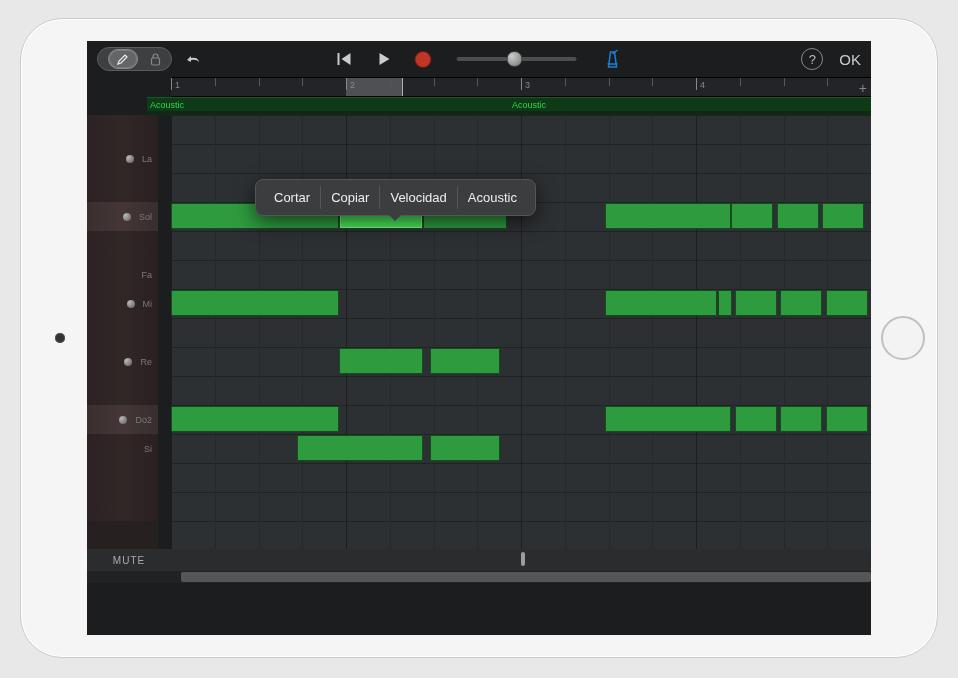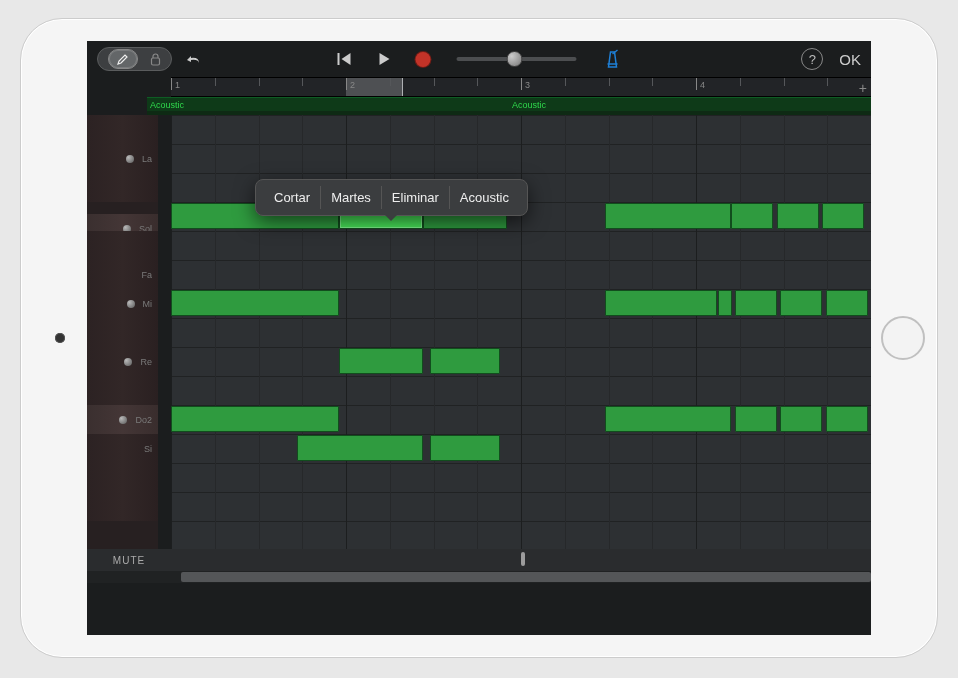--- a/index.html
+++ b/index.html
@@ -286,21 +286,21 @@
             <div class="row-label" style="top: 0px; height: 29px;">
               <span></span>
             </div>
             <div class="row-label" style="top: 29px; height: 29px;">
               <span class="dot"></span>
               <span>La</span>
             </div>
             <div class="row-label" style="top: 58px; height: 29px;">
               <span></span>
             </div>
-            <div class="row-label light-oct" style="top: 87px; height: 29px; margin-top: 12px;">
+            <div class="row-label light-oct" style="top: 87px; height: 29px;">
               <span class="dot"></span>
               <span>Sol</span>
             </div>
             <div class="row-label" style="top: 116px; height: 29px;">
               <span></span>
             </div>
             <div class="row-label" style="top: 145px; height: 29px;">
               <span>Fa</span>
             </div>
             <div class="row-label" style="top: 174px; height: 29px;">
@@ -380,22 +380,22 @@
             <div class="note" style="left: 37%; width: 10%; top: 233px;"></div>
             <div class="note" style="left: 0%; width: 24%; top: 291px;"></div>
             <div class="note" style="left: 62%; width: 18%; top: 291px;"></div>
             <div class="note" style="left: 80.5%; width: 6%; top: 291px;"></div>
             <div class="note" style="left: 87%; width: 6%; top: 291px;"></div>
             <div class="note" style="left: 93.5%; width: 6%; top: 291px;"></div>
             <div class="note" style="left: 18%; width: 18%; top: 320px;"></div>
             <div class="note" style="left: 37%; width: 10%; top: 320px;"></div>
             <div class="contextmenu" style="left: 12%; top: 63.8px;">
               <span class="mi">Cortar</span>
-              <span class="mi">Martes</span>
-              <span class="mi">Eliminar</span>
+              <span class="mi">Copiar</span>
+              <span class="mi">Velocidad</span>
               <span class="mi">Acoustic</span>
             </div>
           </div>
 
         <div class="mute-bar" id="mutebar" style="top: 434px;">
           <div class="mute-label">MUTE</div>
           <div class="mute-track">
             <span class="mute-handle" style="left:50%"></span>
           </div>
         </div>

